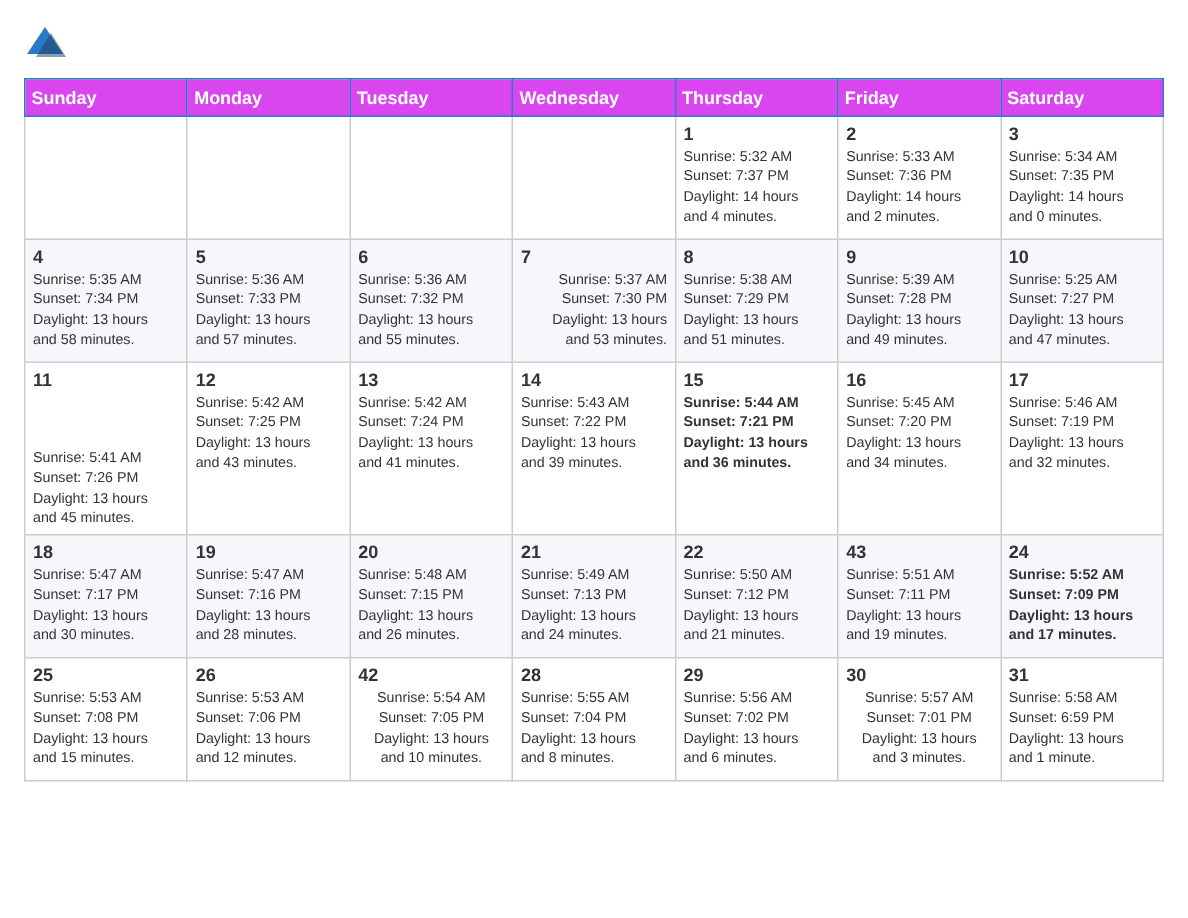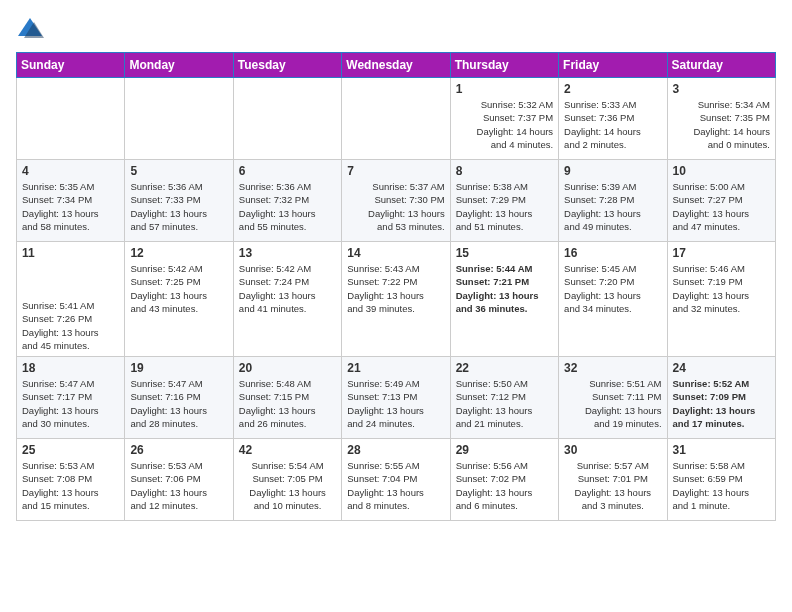--- a/index.html
+++ b/index.html
@@ -45,21 +45,21 @@
     .location-title {
       font-size: 16px;
       color: #555;
     }
     table {
       width: 100%;
       border-collapse: collapse;
       table-layout: fixed;
     }
     thead th {
-      background: #a21caf;
+      background: #d946ef;
       color: #fff;
       font-size: 12px;
       font-weight: bold;
       padding: 5px 4px;
       text-align: left;
       border: 1px solid #2a7ac7;
     }
     tbody td {
       border: 1px solid #ccc;
       vertical-align: top;
@@ -120,35 +120,35 @@
       </tr>
   </thead>
   <tbody id="calendar-body">
   <tr>
         <td class="empty"></td>
         <td class="empty"></td>
         <td class="empty"></td>
         <td class="empty"></td>
         <td>
           <span class="day-number">1</span>
-          <div class="day-info" style="white-space: pre-line; text-align: right;">Sunrise: 5:32 AM
+          <div class="day-info" style="white-space: pre-line;">Sunrise: 5:32 AM
 Sunset: 7:37 PM
 Daylight: 14 hours
 and 4 minutes.</div>
         </td>
         <td>
           <span class="day-number">2</span>
           <div class="day-info" style="white-space: pre-line;">Sunrise: 5:33 AM
 Sunset: 7:36 PM
 Daylight: 14 hours
 and 2 minutes.</div>
         </td>
         <td>
           <span class="day-number">3</span>
-          <div class="day-info" style="white-space: pre-line; text-align: right;">Sunrise: 5:34 AM
+          <div class="day-info" style="white-space: pre-line;">Sunrise: 5:34 AM
 Sunset: 7:35 PM
 Daylight: 14 hours
 and 0 minutes.</div>
         </td>
       </tr>
       <tr>
         <td>
           <span class="day-number">4</span>
           <div class="day-info" style="white-space: pre-line;">Sunrise: 5:35 AM
 Sunset: 7:34 PM
@@ -185,21 +185,21 @@
         </td>
         <td>
           <span class="day-number">9</span>
           <div class="day-info" style="white-space: pre-line;">Sunrise: 5:39 AM
 Sunset: 7:28 PM
 Daylight: 13 hours
 and 49 minutes.</div>
         </td>
         <td>
           <span class="day-number">10</span>
-          <div class="day-info" style="white-space: pre-line;">Sunrise: 5:00 AM
+          <div class="day-info" style="white-space: pre-line;">Sunrise: 5:25 AM
 Sunset: 7:27 PM
 Daylight: 13 hours
 and 47 minutes.</div>
         </td>
       </tr>
       <tr>
         <td>
           <span class="day-number">11</span>
           <div class="day-info" style="white-space: pre-line; margin-top: 39px;">Sunrise: 5:41 AM
 Sunset: 7:26 PM
@@ -279,22 +279,22 @@
 and 24 minutes.</div>
         </td>
         <td>
           <span class="day-number">22</span>
           <div class="day-info" style="white-space: pre-line;">Sunrise: 5:50 AM
 Sunset: 7:12 PM
 Daylight: 13 hours
 and 21 minutes.</div>
         </td>
         <td>
-          <span class="day-number">32</span>
-          <div class="day-info" style="white-space: pre-line; text-align: right;">Sunrise: 5:51 AM
+          <span class="day-number">43</span>
+          <div class="day-info" style="white-space: pre-line;">Sunrise: 5:51 AM
 Sunset: 7:11 PM
 Daylight: 13 hours
 and 19 minutes.</div>
         </td>
         <td>
           <span class="day-number">24</span>
           <div class="day-info" style="white-space: pre-line; font-weight: bold;">Sunrise: 5:52 AM
 Sunset: 7:09 PM
 Daylight: 13 hours
 and 17 minutes.</div>

